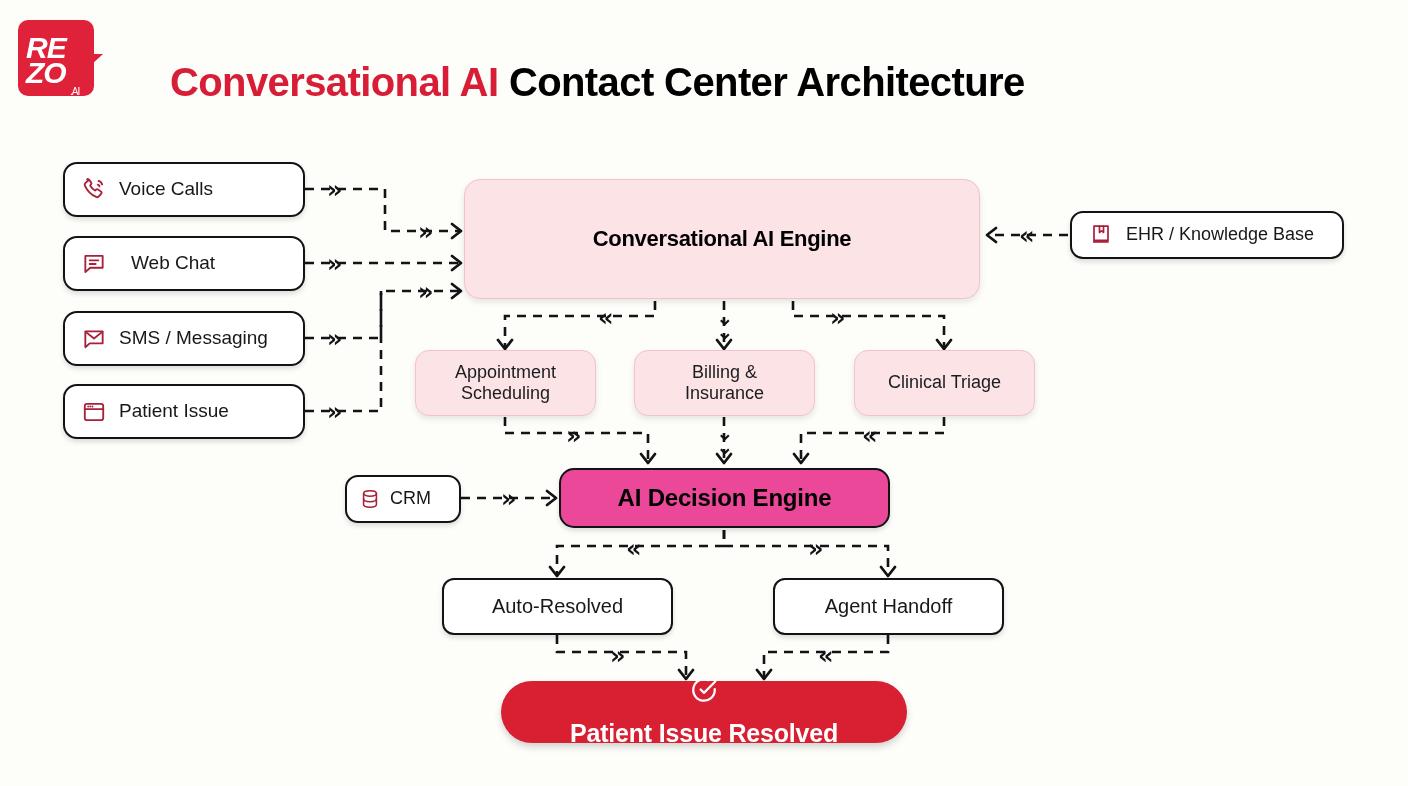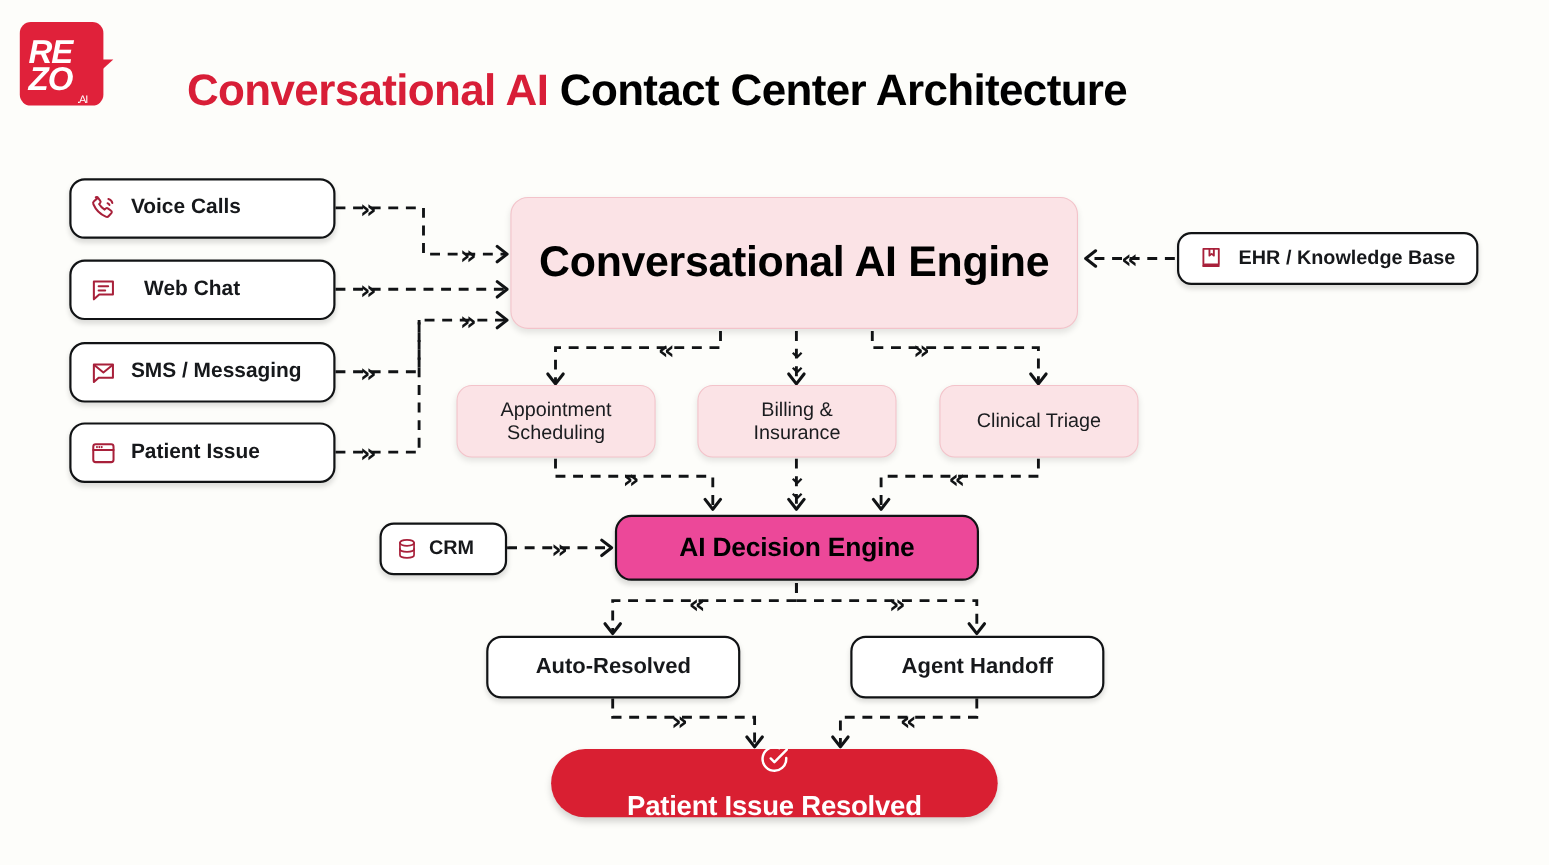--- a/index.html
+++ b/index.html
@@ -62,49 +62,49 @@
 
   
   .chip {
     background: #ffffff;
     border: 2.5px solid #111315;
     box-shadow: 0 3px 5px rgba(0,0,0,.13);
     justify-content: flex-start;
     padding: 0 16px;
     gap: 12px;
   }
-  .chip .lbl { font-size: 19px; color: #16181b; font-weight: 700; text-align: right; }
+  .chip .lbl { font-size: 19px; color: #16181b; font-weight: 400; text-align: right; }
   .chip .ico { flex: 0 0 auto; width: 26px; height: 26px; display:block; }
 
   
   .pink {
     background: #fbe3e6;
     border: 1.5px solid #f3c3ca;
     box-shadow: 0 3px 6px rgba(0,0,0,.10);
   }
   .pink .lbl { font-size: 18px; color: #1a1c1f; }
 
   
   #engine {
     left: 464px; top: 179px; width: 516px; height: 120px;
     border-radius: 16px;
   }
-  #engine .lbl { font-size: 39px; font-weight: 800; color: #000; letter-spacing: -0.3px; }
+  #engine .lbl { font-size: 22px; font-weight: 800; color: #000; letter-spacing: -0.3px; }
 
   
   #decision {
     left: 559px; top: 468px; width: 331px; height: 60px;
     background: #ec4899; border: 2.5px solid #111315;
     box-shadow: 0 3px 5px rgba(0,0,0,.13);
     border-radius: 15px;
   }
   #decision .lbl { font-size: 24px; font-weight: 800; color: #000; letter-spacing:-0.2px; }
 
   
-  .outcome { justify-content: center; padding: 0; }
+  .outcome { justify-content: center; padding: 0; border-radius: 12px; }
   .outcome .lbl { font-size: 20px; color: #16181b; }
 
   
   #final {
     left: 501px; top: 681px; width: 406px; height: 62px;
     background: #d91f32;
     border-radius: 31px;
     box-shadow: 0 4px 7px rgba(0,0,0,.17);
     gap: 14px;
     flex-direction: column;

